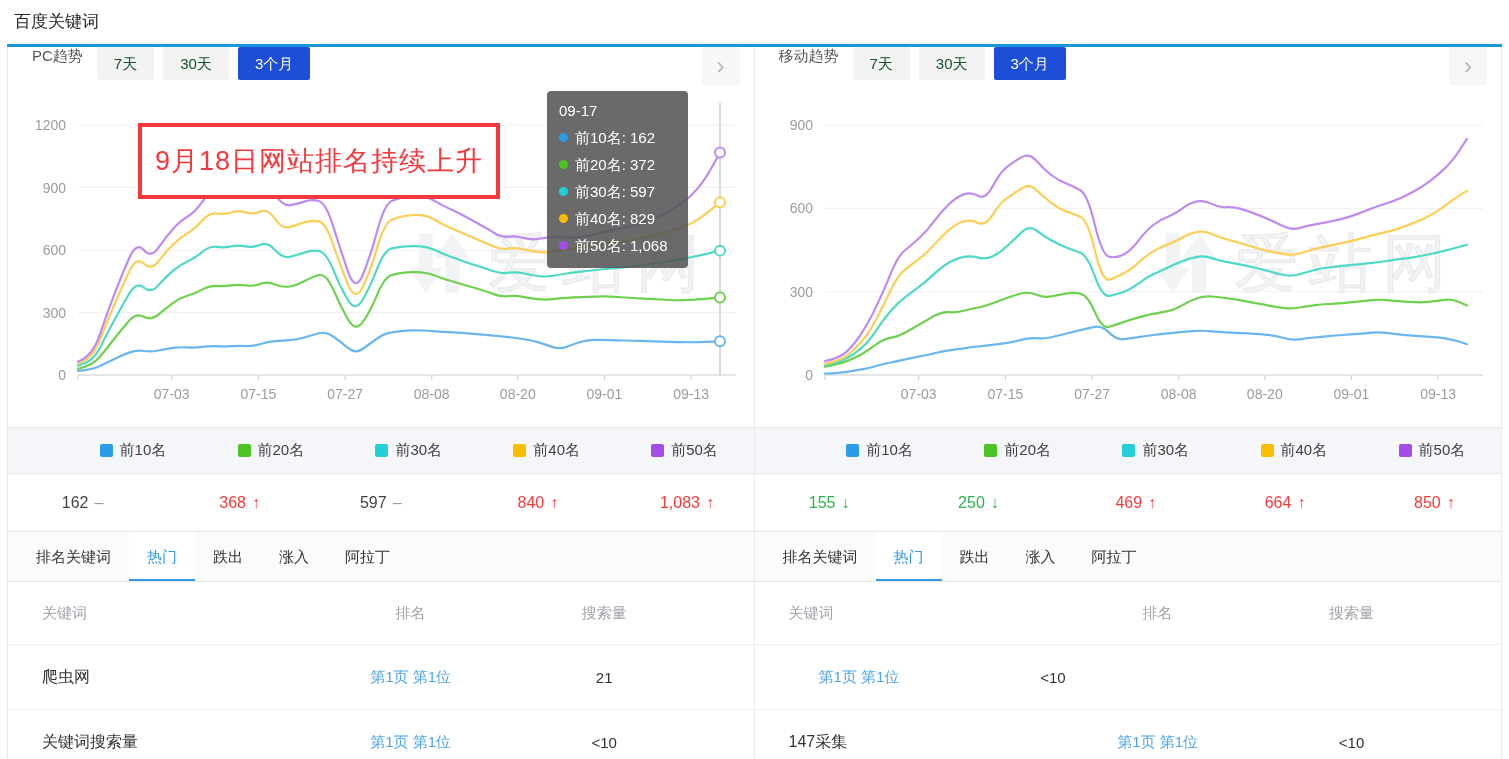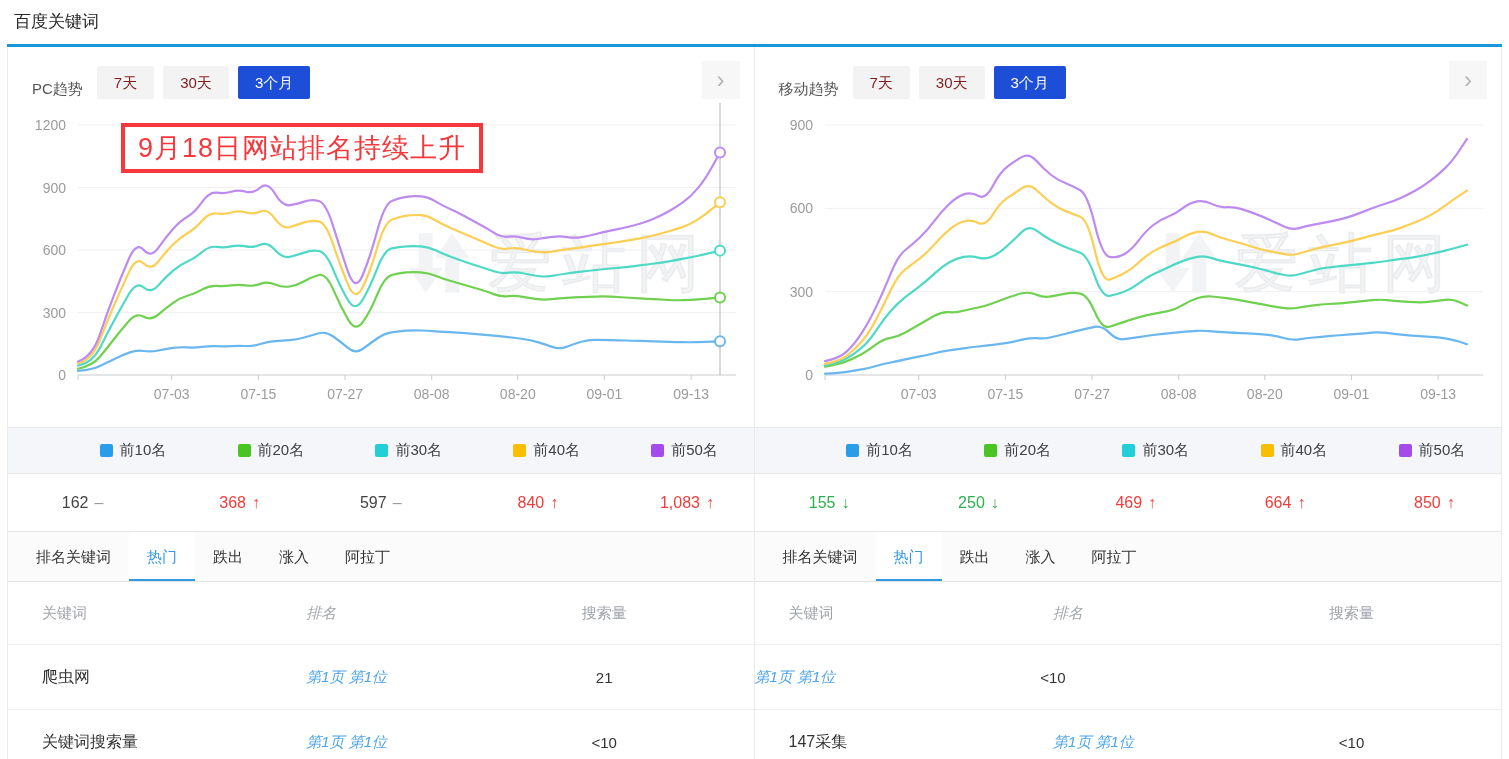--- a/index.html
+++ b/index.html
@@ -4,47 +4,47 @@
 <style>
   * { margin:0; padding:0; box-sizing:border-box; }
   html,body { width:1509px; height:759px; overflow:hidden; background:#fff;
     font-family:"Liberation Sans","DejaVu Sans",sans-serif; color:#333; }
   .page-title { font-size:17px; color:#262626; padding:10px 0 11px 14px; font-weight:500; }
   .panels { display:flex; margin:0 7px; border-top:3px solid #1a97da; }
   .panel { width:50%; border:1px solid #eaeaea; border-top:none; }
   .panel + .panel { border-left:none; }
 
   
-  .panel-header { height:52px; display:flex; align-items:flex-end; padding:0 14px 0 24px; }
+  .panel-header { height:52px; display:flex; align-items:flex-start; padding:0 14px 0 24px; }
   .panel-title { font-size:15px; color:#555; margin-right:14px; }
   .range-btn { display:inline-block; height:33px; line-height:33px; padding:0 17px;
-    background:#f3f3f3; color:#7f1d1d; font-size:15px; border-radius:2px; margin-right:9px; cursor:pointer; }
+    background:#f3f3f3; color:#14532d; font-size:15px; border-radius:2px; margin-right:9px; cursor:pointer; }
   .range-btn[data-active="true"] { background:#1d4ed8; color:#fff; }
   .spacer { flex:1; }
   .next-btn { width:38px; height:38px; background:#f7f7f7; color:#b5b5b5; font-size:24px;
     display:flex; align-items:center; justify-content:center; cursor:pointer; }
 
   
   .chart-box { position:relative; height:328px; }
   .chart-svg { position:absolute; left:0; top:0; }
   .ylab { fill:#9b9b9b; font-size:14px; text-anchor:end; }
   .xlab { fill:#9b9b9b; font-size:14px; text-anchor:middle; }
   .gridline { stroke:#f0f0f2; stroke-width:1; }
   .axisline { stroke:#c9ccd0; stroke-width:1; }
   .xtick { stroke:#c9ccd0; stroke-width:1; }
   .crosshair { stroke:#b3b3b3; stroke-width:1; }
 
   .watermark { position:absolute; left:60px; width:642px; top:0; height:100%;
     display:flex; align-items:center; justify-content:flex-end; pointer-events:none; }
   .wm-text { font-size:64px; letter-spacing:10px; color:rgba(125,135,145,0.10);
     -webkit-text-stroke:1.5px rgba(125,135,145,0.10); margin-left:10px; }
 
-  .annotation { position:absolute; left:113px; top:24px; background:#fff;
+  .annotation { position:absolute; left:130px; top:24px; background:#fff;
     border:4px solid #f4383c; color:#f4383c; font-size:27px; font-weight:500;
-    padding:3px 13px; letter-spacing:1px; z-index:4; white-space:nowrap; }
+    padding:16px 13px; letter-spacing:1px; z-index:4; white-space:nowrap; }
 
   .tooltip { position:absolute; left:539px; top:-8px; width:141px; z-index:5;
     background:rgba(84,84,84,0.87); border-radius:4px; padding:7px 12px 9px; color:#fff; }
   .tt-title { font-size:15px; line-height:26px; }
   .tt-item { font-size:15px; line-height:27px; display:flex; align-items:center; white-space:nowrap; }
   .tt-dot { width:9px; height:9px; border-radius:50%; margin-right:7px; flex:none; }
 
   
   .s0{background:#2b9ce8}.s1{background:#49c422}.s2{background:#22cfd6}.s3{background:#f9be02}.s4{background:#a44ceb}
 
@@ -67,21 +67,21 @@
   
   .tabs-row { height:51px; background:#fbfbfb; border-top:1px solid #e4e4e4;
     border-bottom:1px solid #e4e4e4; display:flex; align-items:stretch; padding-left:10px; }
   .tab { padding:0 18px; line-height:49px; font-size:15px; color:#333; cursor:pointer; }
   .tab[data-active="true"] { background:#fff; color:#3199e1; border-bottom:2px solid #3199e1; }
 
   
   .thead { display:flex; height:62px; align-items:center; color:#a0a4a9; font-size:15px; }
   .trow { display:flex; height:65px; align-items:center; border-top:1px solid #efefef; font-size:16px; }
   .col-kw { flex:0 0 40%; padding-left:34px; }
-  .col-rank { flex:0 0 28%; text-align:left;font-style:italic; }
+  .col-rank { flex:0 0 28%; text-align:center; }
   .col-vol { flex:0 0 32%; text-align:center; padding-right:60px; }
   .rank-link { color:#4da5e9; cursor:pointer; font-size:15px; }
   .trow .col-vol { font-size:15px; color:#333; }
 </style>
 </head>
 <body>
 
 <div class="page-title">百度关键词</div>
 
 <div class="panels">
@@ -136,20 +136,43 @@
           <path d="M70.0,269.8Q84.6,266.6 91.9,257.8Q99.2,248.9 106.5,239.5Q113.8,230.2 121.1,221.8Q128.4,213.5 135.7,217.7Q143.0,221.8 150.3,215.6Q157.5,209.3 164.8,204.1Q172.1,198.9 179.4,196.8Q186.7,194.8 194.0,190.6Q201.3,186.4 208.6,186.9Q215.9,187.5 223.2,186.4Q230.5,185.4 237.8,186.4Q245.1,187.5 252.4,184.9Q259.7,182.3 267.0,185.4Q274.3,188.5 281.6,187.5Q288.9,186.4 296.2,182.3Q303.5,178.1 310.8,176.0Q318.0,173.9 325.3,190.6Q332.6,207.3 339.9,220.3Q347.2,233.3 354.5,223.4Q361.8,213.5 369.1,195.8Q376.4,178.1 383.7,176.0Q391.0,173.9 398.3,173.4Q405.6,172.9 412.9,173.4Q420.2,173.9 427.5,176.8Q434.8,179.8 442.1,181.8Q449.4,183.9 456.7,186.0Q464.0,188.1 471.3,190.2Q478.5,192.3 485.8,195.1Q493.1,197.9 500.4,197.1Q507.7,196.4 515.0,197.9Q522.3,199.3 529.6,200.2Q536.9,201.0 544.2,200.2Q551.5,199.3 558.8,198.9Q566.1,198.5 573.4,198.2Q580.7,197.9 588.0,197.6Q595.3,197.3 602.6,197.7Q609.9,198.1 617.2,198.5Q624.5,198.9 631.8,199.3Q639.0,199.8 646.3,200.2Q653.6,200.6 660.9,201.0Q668.2,201.4 675.5,201.2Q682.8,201.0 690.1,200.4Q697.4,199.8 704.7,199.1L712.0,198.5" fill="none" stroke="#6fd14f" stroke-width="2.2" stroke-linecap="round"></path>
           <circle cx="712" cy="198.5" r="5" fill="#fff" stroke="#6fd14f" stroke-width="2"></circle>
           <path d="M70.0,266.6Q84.6,263.5 91.9,248.9Q99.2,234.3 106.5,220.8Q113.8,207.3 121.1,194.8Q128.4,182.3 135.7,188.5Q143.0,194.8 150.3,186.4Q157.5,178.1 164.8,171.8Q172.1,165.6 179.4,162.5Q186.7,159.3 194.0,153.1Q201.3,146.8 208.6,147.9Q215.9,148.9 223.2,147.4Q230.5,145.8 237.8,147.4Q245.1,148.9 252.4,145.8Q259.7,142.7 267.0,151.0Q274.3,159.3 281.6,157.8Q288.9,156.2 296.2,153.6Q303.5,151.0 310.8,152.0Q318.0,153.1 325.3,170.8Q332.6,188.5 339.9,201.0Q347.2,213.5 354.5,201.0Q361.8,188.5 369.1,169.8Q376.4,151.0 383.7,149.4Q391.0,147.9 398.3,147.4Q405.6,146.8 412.9,147.4Q420.2,147.9 427.5,151.3Q434.8,154.8 442.1,157.5Q449.4,160.2 456.7,162.7Q464.0,165.2 471.3,167.5Q478.5,169.8 485.8,172.3Q493.1,174.8 500.4,173.7Q507.7,172.7 515.0,174.3Q522.3,176.0 529.6,177.0Q536.9,178.1 544.2,176.8Q551.5,175.6 558.8,174.5Q566.1,173.5 573.4,172.7Q580.7,171.8 588.0,171.0Q595.3,170.2 602.6,169.5Q609.9,168.9 617.2,168.1Q624.5,167.3 631.8,166.4Q639.0,165.6 646.3,164.5Q653.6,163.5 660.9,162.3Q668.2,161.0 675.5,159.6Q682.8,158.3 690.1,156.7Q697.4,155.2 704.7,153.4L712.0,151.6" fill="none" stroke="#4ed9c6" stroke-width="2.2" stroke-linecap="round"></path>
           <circle cx="712" cy="151.625" r="5" fill="#fff" stroke="#4ed9c6" stroke-width="2"></circle>
           <path d="M70.0,264.5Q84.6,260.4 91.9,241.1Q99.2,221.8 106.5,205.2Q113.8,188.5 121.1,172.9Q128.4,157.3 135.7,164.5Q143.0,171.8 150.3,162.5Q157.5,153.1 164.8,145.8Q172.1,138.5 179.4,134.3Q186.7,130.2 194.0,121.8Q201.3,113.5 208.6,114.5Q215.9,115.6 223.2,113.5Q230.5,111.4 237.8,113.5Q245.1,115.6 252.4,112.5Q259.7,109.3 267.0,119.8Q274.3,130.2 281.6,128.1Q288.9,126.0 296.2,123.4Q303.5,120.8 310.8,122.4Q318.0,123.9 325.3,145.8Q332.6,167.7 339.9,185.4Q347.2,203.1 354.5,188.5Q361.8,173.9 369.1,148.9Q376.4,123.9 383.7,120.8Q391.0,117.7 398.3,116.6Q405.6,115.6 412.9,116.2Q420.2,116.8 427.5,121.2Q434.8,125.6 442.1,128.7Q449.4,131.8 456.7,135.0Q464.0,138.1 471.3,141.2Q478.5,144.3 485.8,147.5Q493.1,150.6 500.4,149.5Q507.7,148.5 515.0,150.2Q522.3,151.8 529.6,152.9Q536.9,153.9 544.2,152.7Q551.5,151.4 558.8,150.4Q566.1,149.3 573.4,148.3Q580.7,147.3 588.0,146.2Q595.3,145.2 602.6,144.1Q609.9,143.1 617.2,141.8Q624.5,140.6 631.8,139.3Q639.0,138.1 646.3,136.2Q653.6,134.3 660.9,132.3Q668.2,130.2 675.5,127.6Q682.8,125.0 690.1,120.3Q697.4,115.6 704.7,109.4L712.0,103.3" fill="none" stroke="#fbce54" stroke-width="2.2" stroke-linecap="round"></path>
           <circle cx="712" cy="103.29166666666667" r="5" fill="#fff" stroke="#fbce54" stroke-width="2"></circle>
           <path d="M70.0,262.5Q84.6,257.3 91.9,235.4Q99.2,213.5 106.5,194.8Q113.8,176.0 121.1,159.3Q128.4,142.7 135.7,151.0Q143.0,159.3 150.3,148.9Q157.5,138.5 164.8,130.2Q172.1,121.8 179.4,117.7Q186.7,113.5 194.0,103.1Q201.3,92.7 208.6,93.7Q215.9,94.8 223.2,92.7Q230.5,90.6 237.8,92.7Q245.1,94.8 252.4,88.5Q259.7,82.3 267.0,94.8Q274.3,107.2 281.6,106.2Q288.9,105.2 296.2,102.6Q303.5,100.0 310.8,102.0Q318.0,104.1 325.3,127.6Q332.6,151.0 339.9,172.4Q347.2,193.7 354.5,176.5Q361.8,159.3 369.1,132.3Q376.4,105.2 383.7,102.0Q391.0,98.9 398.3,97.9Q405.6,96.8 412.9,97.4Q420.2,97.9 427.5,102.4Q434.8,106.8 442.1,110.0Q449.4,113.1 456.7,117.3Q464.0,121.4 471.3,125.2Q478.5,128.9 485.8,133.7Q493.1,138.5 500.4,137.7Q507.7,136.8 515.0,138.9Q522.3,141.0 529.6,140.0Q536.9,138.9 544.2,137.9Q551.5,136.8 558.8,138.1Q566.1,139.3 573.4,138.1Q580.7,136.8 588.0,135.0Q595.3,133.1 602.6,131.6Q609.9,130.2 617.2,128.5Q624.5,126.8 631.8,124.8Q639.0,122.7 646.3,119.5Q653.6,116.4 660.9,112.3Q668.2,108.1 675.5,102.9Q682.8,97.7 690.1,88.9Q697.4,80.2 704.7,66.8L712.0,53.5" fill="none" stroke="#bd8bf0" stroke-width="2.2" stroke-linecap="round"></path>
           <circle cx="712" cy="53.5" r="5" fill="#fff" stroke="#bd8bf0" stroke-width="2"></circle>
         </svg>
       <div class="annotation">9月18日网站排名持续上升</div>
+      <div class="tooltip">
+        <div class="tt-title">09-17</div>
+        <div class="tt-item">
+            <i class="tt-dot s0"></i>
+            <span>前10名: 162</span>
+          </div>
+        <div class="tt-item">
+            <i class="tt-dot s1"></i>
+            <span>前20名: 372</span>
+          </div>
+        <div class="tt-item">
+            <i class="tt-dot s2"></i>
+            <span>前30名: 597</span>
+          </div>
+        <div class="tt-item">
+            <i class="tt-dot s3"></i>
+            <span>前40名: 829</span>
+          </div>
+        <div class="tt-item">
+            <i class="tt-dot s4"></i>
+            <span>前50名: 1,068</span>
+          </div>
+      </div>
     </div>
 
     <div class="legend-row">
       <span class="legend-item">
           <i class="chip s0"></i>
           <span class="legend-label">前10名</span>
         </span>
       <span class="legend-item">
           <i class="chip s1"></i>
           <span class="legend-label">前20名</span>

